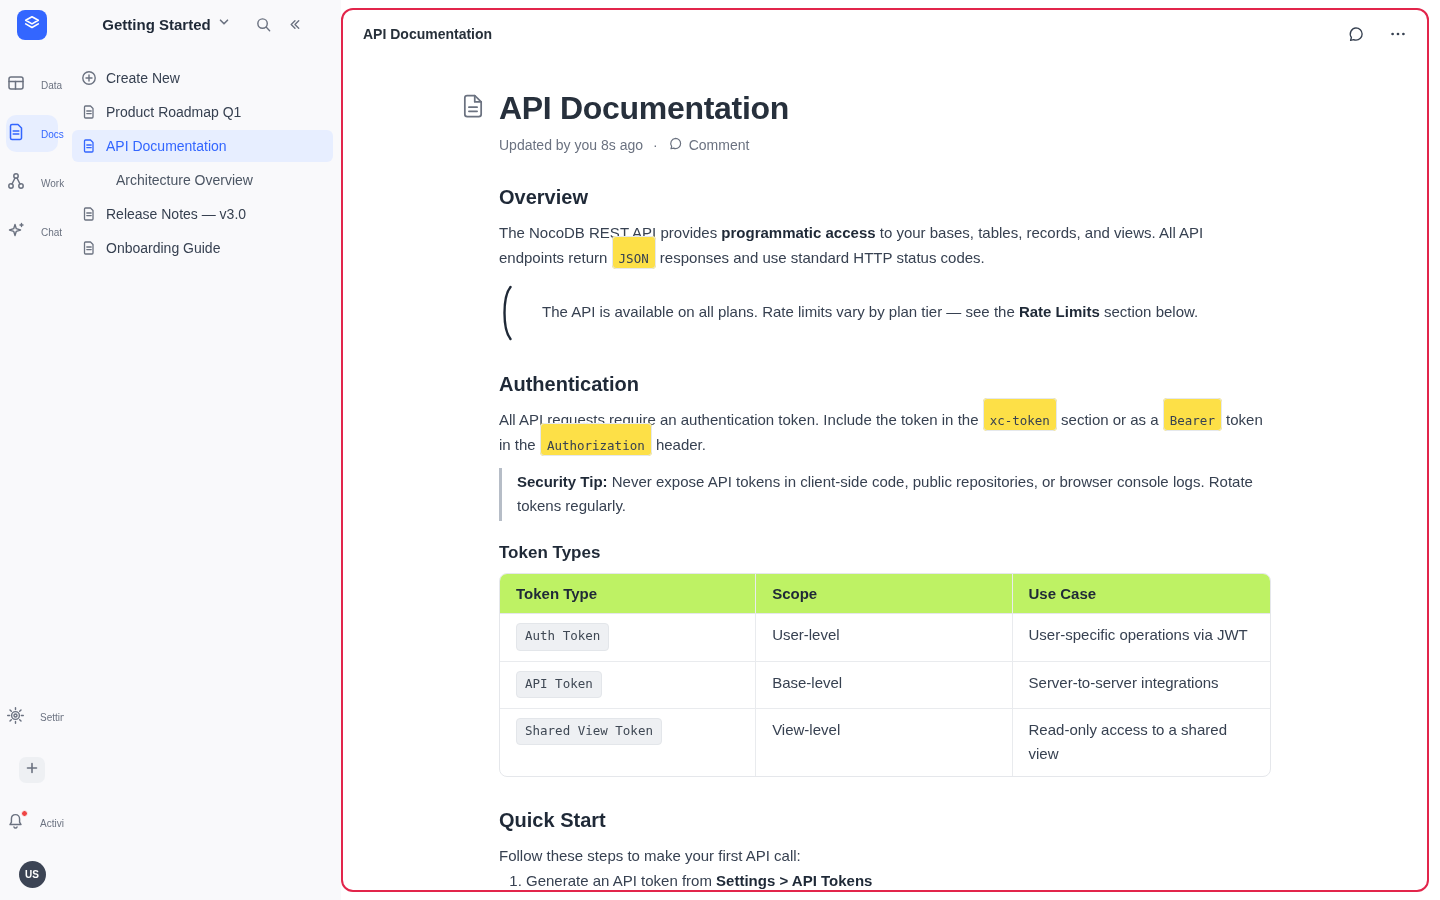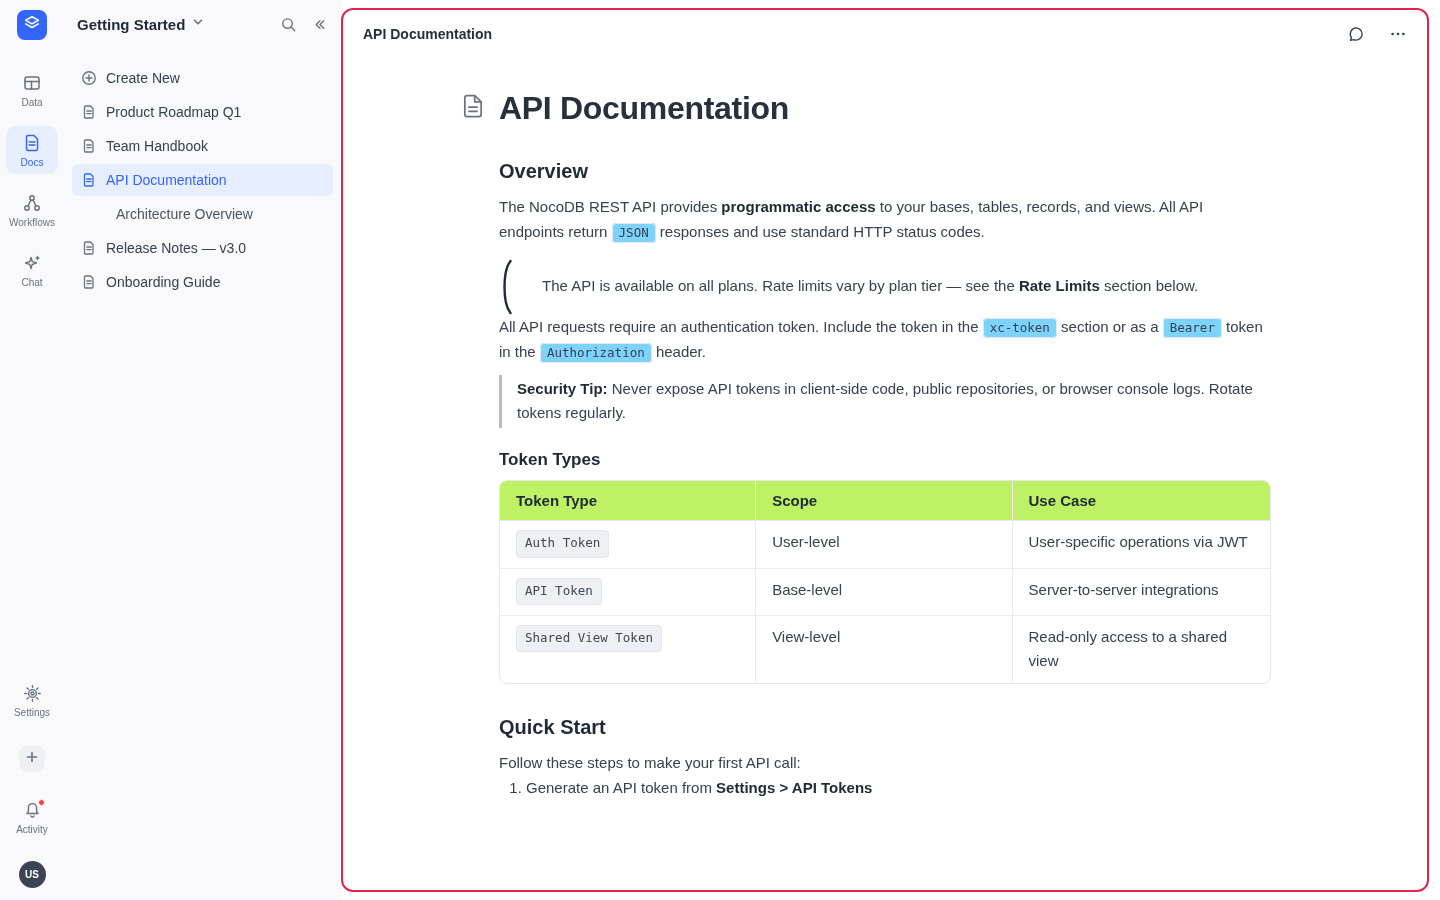--- a/index.html
+++ b/index.html
@@ -4,32 +4,32 @@
 <style>
   * { margin:0; padding:0; box-sizing:border-box; }
   html,body { width:1440px; height:900px; overflow:hidden; }
   body { font-family:"Liberation Sans", sans-serif; background:#ffffff; color:#374151; }
   .app { display:flex; width:100%; height:100%; }
 
   
   .rail { width:64px; flex-shrink:0; background:#f9f9fb; display:flex; flex-direction:column; align-items:center; padding:10px 0 12px; }
   .logo { width:30px; height:30px; border-radius:8px; background:#3366ff; display:flex; align-items:center; justify-content:center; margin-bottom:26px; cursor:pointer; }
   .rail-nav { display:flex; flex-direction:column; gap:12px; align-items:center; }
-  .rail-item { width:52px; padding:7px 0 6px; border-radius:10px; display:flex; flex-direction:column; align-items:center; gap:0; color:#6b7280; cursor:pointer; }
+  .rail-item { width:52px; padding:7px 0 6px; border-radius:10px; display:flex; flex-direction:row; align-items:center; gap:15px; color:#6b7280; cursor:pointer; }
   .rail-item .rlabel { font-size:10px; }
   .rail-item.active { background:#e7eeff; color:#3366ff; }
   .rail-bottom { margin-top:auto; display:flex; flex-direction:column; gap:14px; align-items:center; }
   .rail-plus { width:26px; height:26px; border-radius:7px; background:#eef0f3; color:#6b7280; display:flex; align-items:center; justify-content:center; cursor:pointer; margin:8px 0; }
   .bell-wrap { position:relative; }
   .bell-dot { position:absolute; top:-2px; right:-3px; width:7px; height:7px; border-radius:50%; background:#ef4444; border:1.5px solid #f9f9fb; }
   .avatar { width:27px; height:27px; border-radius:50%; background:#3c4454; color:#fff; font-size:10px; font-weight:700; display:flex; align-items:center; justify-content:center; cursor:pointer; margin-top:6px; }
 
   
   .sidebar { width:277px; flex-shrink:0; background:#f9f9fb; display:flex; flex-direction:column; }
-  .sb-header { height:48px; display:flex; align-items:center; justify-content:space-between; padding:0 14px 0 13px;gap:24px; }
+  .sb-header { height:48px; display:flex; align-items:center; justify-content:center; padding:0 14px 0 13px;gap:24px; }
   .ws-switcher { display:flex; align-items:center; gap:6px; cursor:pointer; }
   .ws-title { font-size:15px; font-weight:700; color:#1f2937; }
   .sb-actions { display:flex; align-items:center; gap:15px; color:#6b7280; }
   .sb-actions .abtn { cursor:pointer; display:flex; }
   .sb-items { padding:14px 8px 0; display:flex; flex-direction:column; }
   .sb-item { height:32px; border-radius:6px; display:flex; align-items:center; gap:9px; padding:0 9px; font-size:14px; color:#374151; cursor:pointer; margin-bottom:2px; }
   .sb-item .sicon { color:#6b7280; display:flex; flex-shrink:0; }
   .sb-item.active { background:#e7eeff; color:#3366ff; }
   .sb-item.active .sicon { color:#3366ff; }
   .sb-item.indent { padding-left:44px; color:#4b5563; }
@@ -48,21 +48,21 @@
   .doc-title-row { position:relative; margin-top:12px; }
   .doc-title-icon { position:absolute; left:-40px; top:4px; color:#6b7280; }
   h1.doc-title { font-size:32px; font-weight:600; color:#27303c; letter-spacing:-0.3px; line-height:1.25; }
   .doc-meta { margin-top:8px; display:flex; align-items:center; gap:10px; color:#6b7280; font-size:14px; }
   .meta-comment { display:flex; align-items:center; gap:6px; cursor:pointer; }
 
   h2.sec { font-size:20px; font-weight:600; color:#1f2937; margin-top:32px; margin-bottom:12px; }
   h3.subsec { font-size:17px; font-weight:600; color:#1f2937; margin-top:22px; margin-bottom:10px; }
   p.body { font-size:15px; line-height:1.66; color:#374151; }
   strong { font-weight:700; color:#1f2937; }
-  code.inline { font-family:"DejaVu Sans Mono", monospace; font-size:12.5px; background:#7dd3fc; border:1px solid #e5e8ec; border-radius:4px; padding:1px 6px 2px; color:#374151; white-space:nowrap;margin-top:40px; }
+  code.inline { font-family:"DejaVu Sans Mono", monospace; font-size:12.5px; background:#fde047; border:1px solid #e5e8ec; border-radius:4px; padding:14px 6px 2px; color:#374151; white-space:nowrap;margin-top:40px; }
 
   .quote { margin-top:14px; display:flex; align-items:center; gap:29px; }
   .quote svg { flex-shrink:0; }
   .quote p { font-size:15px; line-height:1.66; color:#374151; }
 
   .callout { margin-top:10px; border-left:3px solid #b6bdc7; padding:2px 0 2px 15px; }
   .callout p { font-size:15px; line-height:1.66; color:#374151; }
 
   .tbl-wrap { border:1px solid #e5e7eb; border-radius:8px; overflow:hidden; }
   table.tbl { width:100%; border-collapse:collapse; table-layout:fixed; }
@@ -200,30 +200,20 @@
       </div>
       <div class="sb-item">
         <span class="sicon">
           <svg width="16" height="16" viewBox="0 0 16 16" fill="none" stroke="currentColor" stroke-width="1.3" stroke-linecap="round" stroke-linejoin="round">
               <path d="M4.5 2h5L12 4.5V13a1 1 0 0 1-1 1H4.5a1 1 0 0 1-1-1V3a1 1 0 0 1 1-1Z"></path>
               <line x1="5.8" y1="7" x2="10.2" y2="7"></line>
               <line x1="5.8" y1="9.6" x2="10.2" y2="9.6"></line>
             </svg>
         </span>
         <span>Product Roadmap Q1</span>
-      </div>
-      <div class="sb-item">
-        <span class="sicon">
-          <svg width="16" height="16" viewBox="0 0 16 16" fill="none" stroke="currentColor" stroke-width="1.3" stroke-linecap="round" stroke-linejoin="round">
-              <path d="M4.5 2h5L12 4.5V13a1 1 0 0 1-1 1H4.5a1 1 0 0 1-1-1V3a1 1 0 0 1 1-1Z"></path>
-              <line x1="5.8" y1="7" x2="10.2" y2="7"></line>
-              <line x1="5.8" y1="9.6" x2="10.2" y2="9.6"></line>
-            </svg>
-        </span>
-        <span>Team Handbook</span>
       </div>
       <div class="sb-item active">
         <span class="sicon">
           <svg width="16" height="16" viewBox="0 0 16 16" fill="none" stroke="currentColor" stroke-width="1.3" stroke-linecap="round" stroke-linejoin="round">
               <path d="M4.5 2h5L12 4.5V13a1 1 0 0 1-1 1H4.5a1 1 0 0 1-1-1V3a1 1 0 0 1 1-1Z"></path>
               <line x1="5.8" y1="7" x2="10.2" y2="7"></line>
               <line x1="5.8" y1="9.6" x2="10.2" y2="9.6"></line>
             </svg>
         </span>
         <span>API Documentation</span>
@@ -282,31 +272,44 @@
               <svg width="28" height="28" viewBox="0 0 24 24" fill="none" stroke="currentColor" stroke-width="1.5" stroke-linecap="round" stroke-linejoin="round">
                   <path d="M13.5 3H7a2 2 0 0 0-2 2v14a2 2 0 0 0 2 2h10a2 2 0 0 0 2-2V8.5L13.5 3Z"></path>
                   <path d="M13.5 3v5.5H19"></path>
                   <line x1="8.5" y1="13" x2="15.5" y2="13"></line>
                   <line x1="8.5" y1="16.5" x2="15.5" y2="16.5"></line>
                 </svg>
             </span>
             <h1 class="doc-title">API Documentation</h1>
           </div>
 
+          <div class="doc-meta">
+            <span>Updated by you 8s ago</span>
+            <span>·</span>
+            <span class="meta-comment">
+              <span>
+                <svg width="15" height="15" viewBox="0 0 20 20" fill="none" stroke="currentColor" stroke-width="1.6" stroke-linecap="round" stroke-linejoin="round">
+                    <path d="M10 3.2a6.8 6.8 0 0 1 0 13.6c-1 0-1.9-.2-2.7-.6L4 17l.9-3.1A6.8 6.8 0 0 1 10 3.2Z"></path>
+                  </svg>
+              </span>
+              <span>Comment</span>
+            </span>
+          </div>
 
           <h2 class="sec">Overview</h2>
           <p class="body"><span>The NocoDB REST API provides </span><strong>programmatic access</strong><span> to your bases, tables, records, and views. All API endpoints return </span><code class="inline">JSON</code><span> responses and use standard HTTP status codes.</span></p>
 
           <div class="quote">
             <svg width="14" height="56" viewBox="0 0 14 56" fill="none" stroke="#1f2937" stroke-width="2.4" stroke-linecap="round">
                 <path d="M11.5 2 C 3.5 12, 3.5 44, 11.5 54"></path>
               </svg>
             <p><span>The API is available on all plans. Rate limits vary by plan tier — see the </span><strong>Rate Limits</strong><span> section below.</span></p>
           </div>
 
+          <h2 class="sec">Authentication</h2>
           <p class="body"><span>All API requests require an authentication token. Include the token in the </span><code class="inline">xc-token</code><span> section or as a </span><code class="inline">Bearer</code><span> token in the </span><code class="inline">Authorization</code><span> header.</span></p>
 
           <div class="callout">
             <p><strong>Security Tip:</strong><span> Never expose API tokens in client-side code, public repositories, or browser console logs. Rotate tokens regularly.</span></p>
           </div>
 
           <h3 class="subsec">Token Types</h3>
           <div class="tbl-wrap">
             <table class="tbl">
               <colgroup>

